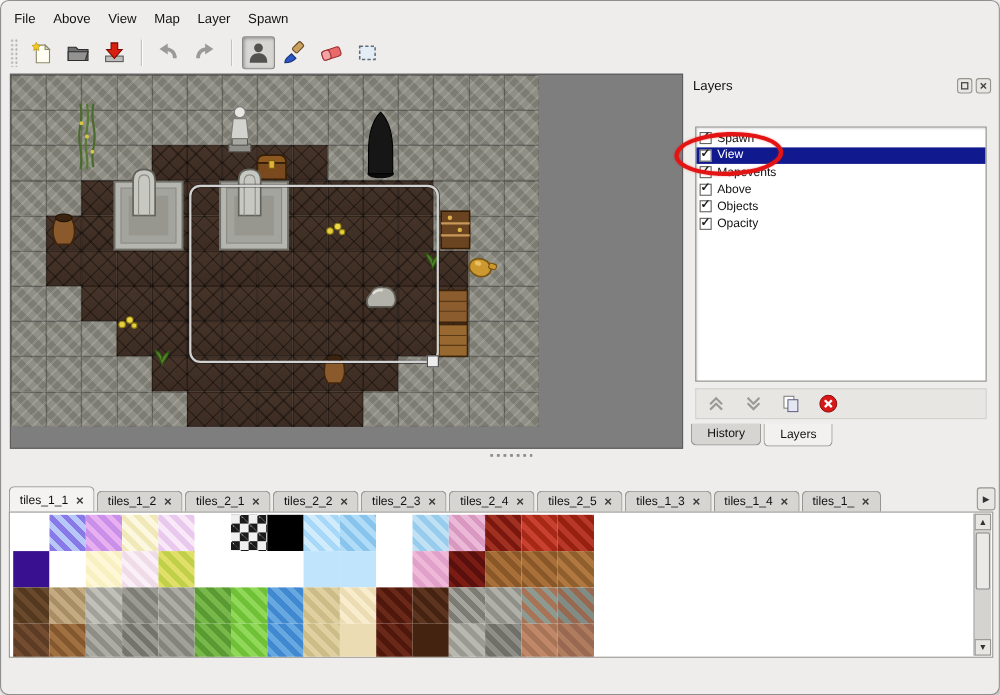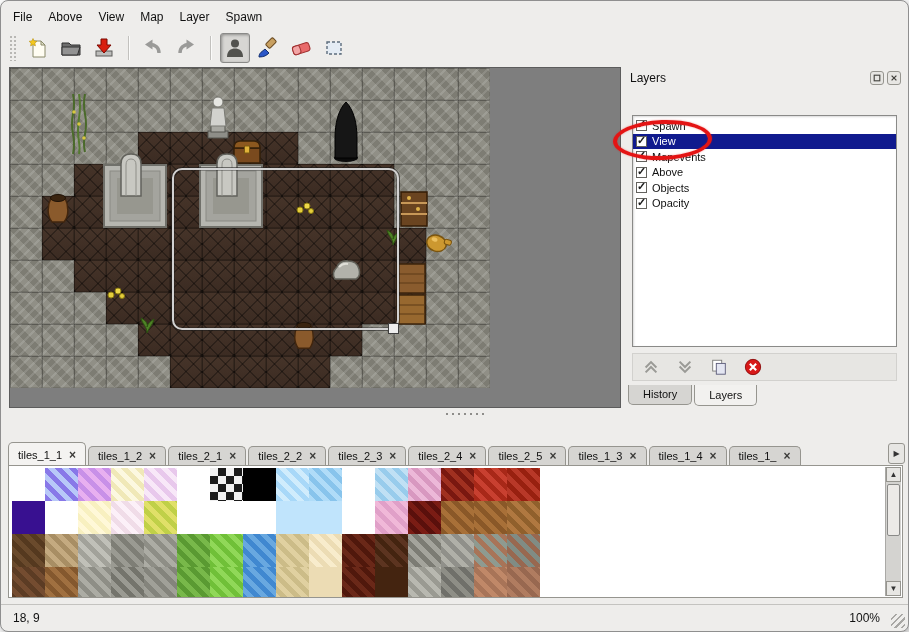--- a/index.html
+++ b/index.html
@@ -667,19 +667,14 @@
           <div class="ts-tile" style="background: repeating-linear-gradient(45deg, rgb(152, 104, 80) 0px, rgb(152, 104, 80) 5px, rgb(176, 124, 96) 5px, rgb(176, 124, 96) 10px);"></div>
         </div>
       <div class="sb">
         <button class="sb-btn sb-up"><span>▲</span></button>
         <div class="sb-thumb"></div>
         <button class="sb-btn sb-down"><span>▼</span></button>
       </div>
     </div>
   </div>
 
-  <div class="statusbar">
-    <span class="status-coords">18, 9</span>
-    <span class="status-zoom">100%</span>
-    <span class="resize-grip"></span>
-  </div>
 
 </div>
 
 </body></html>

